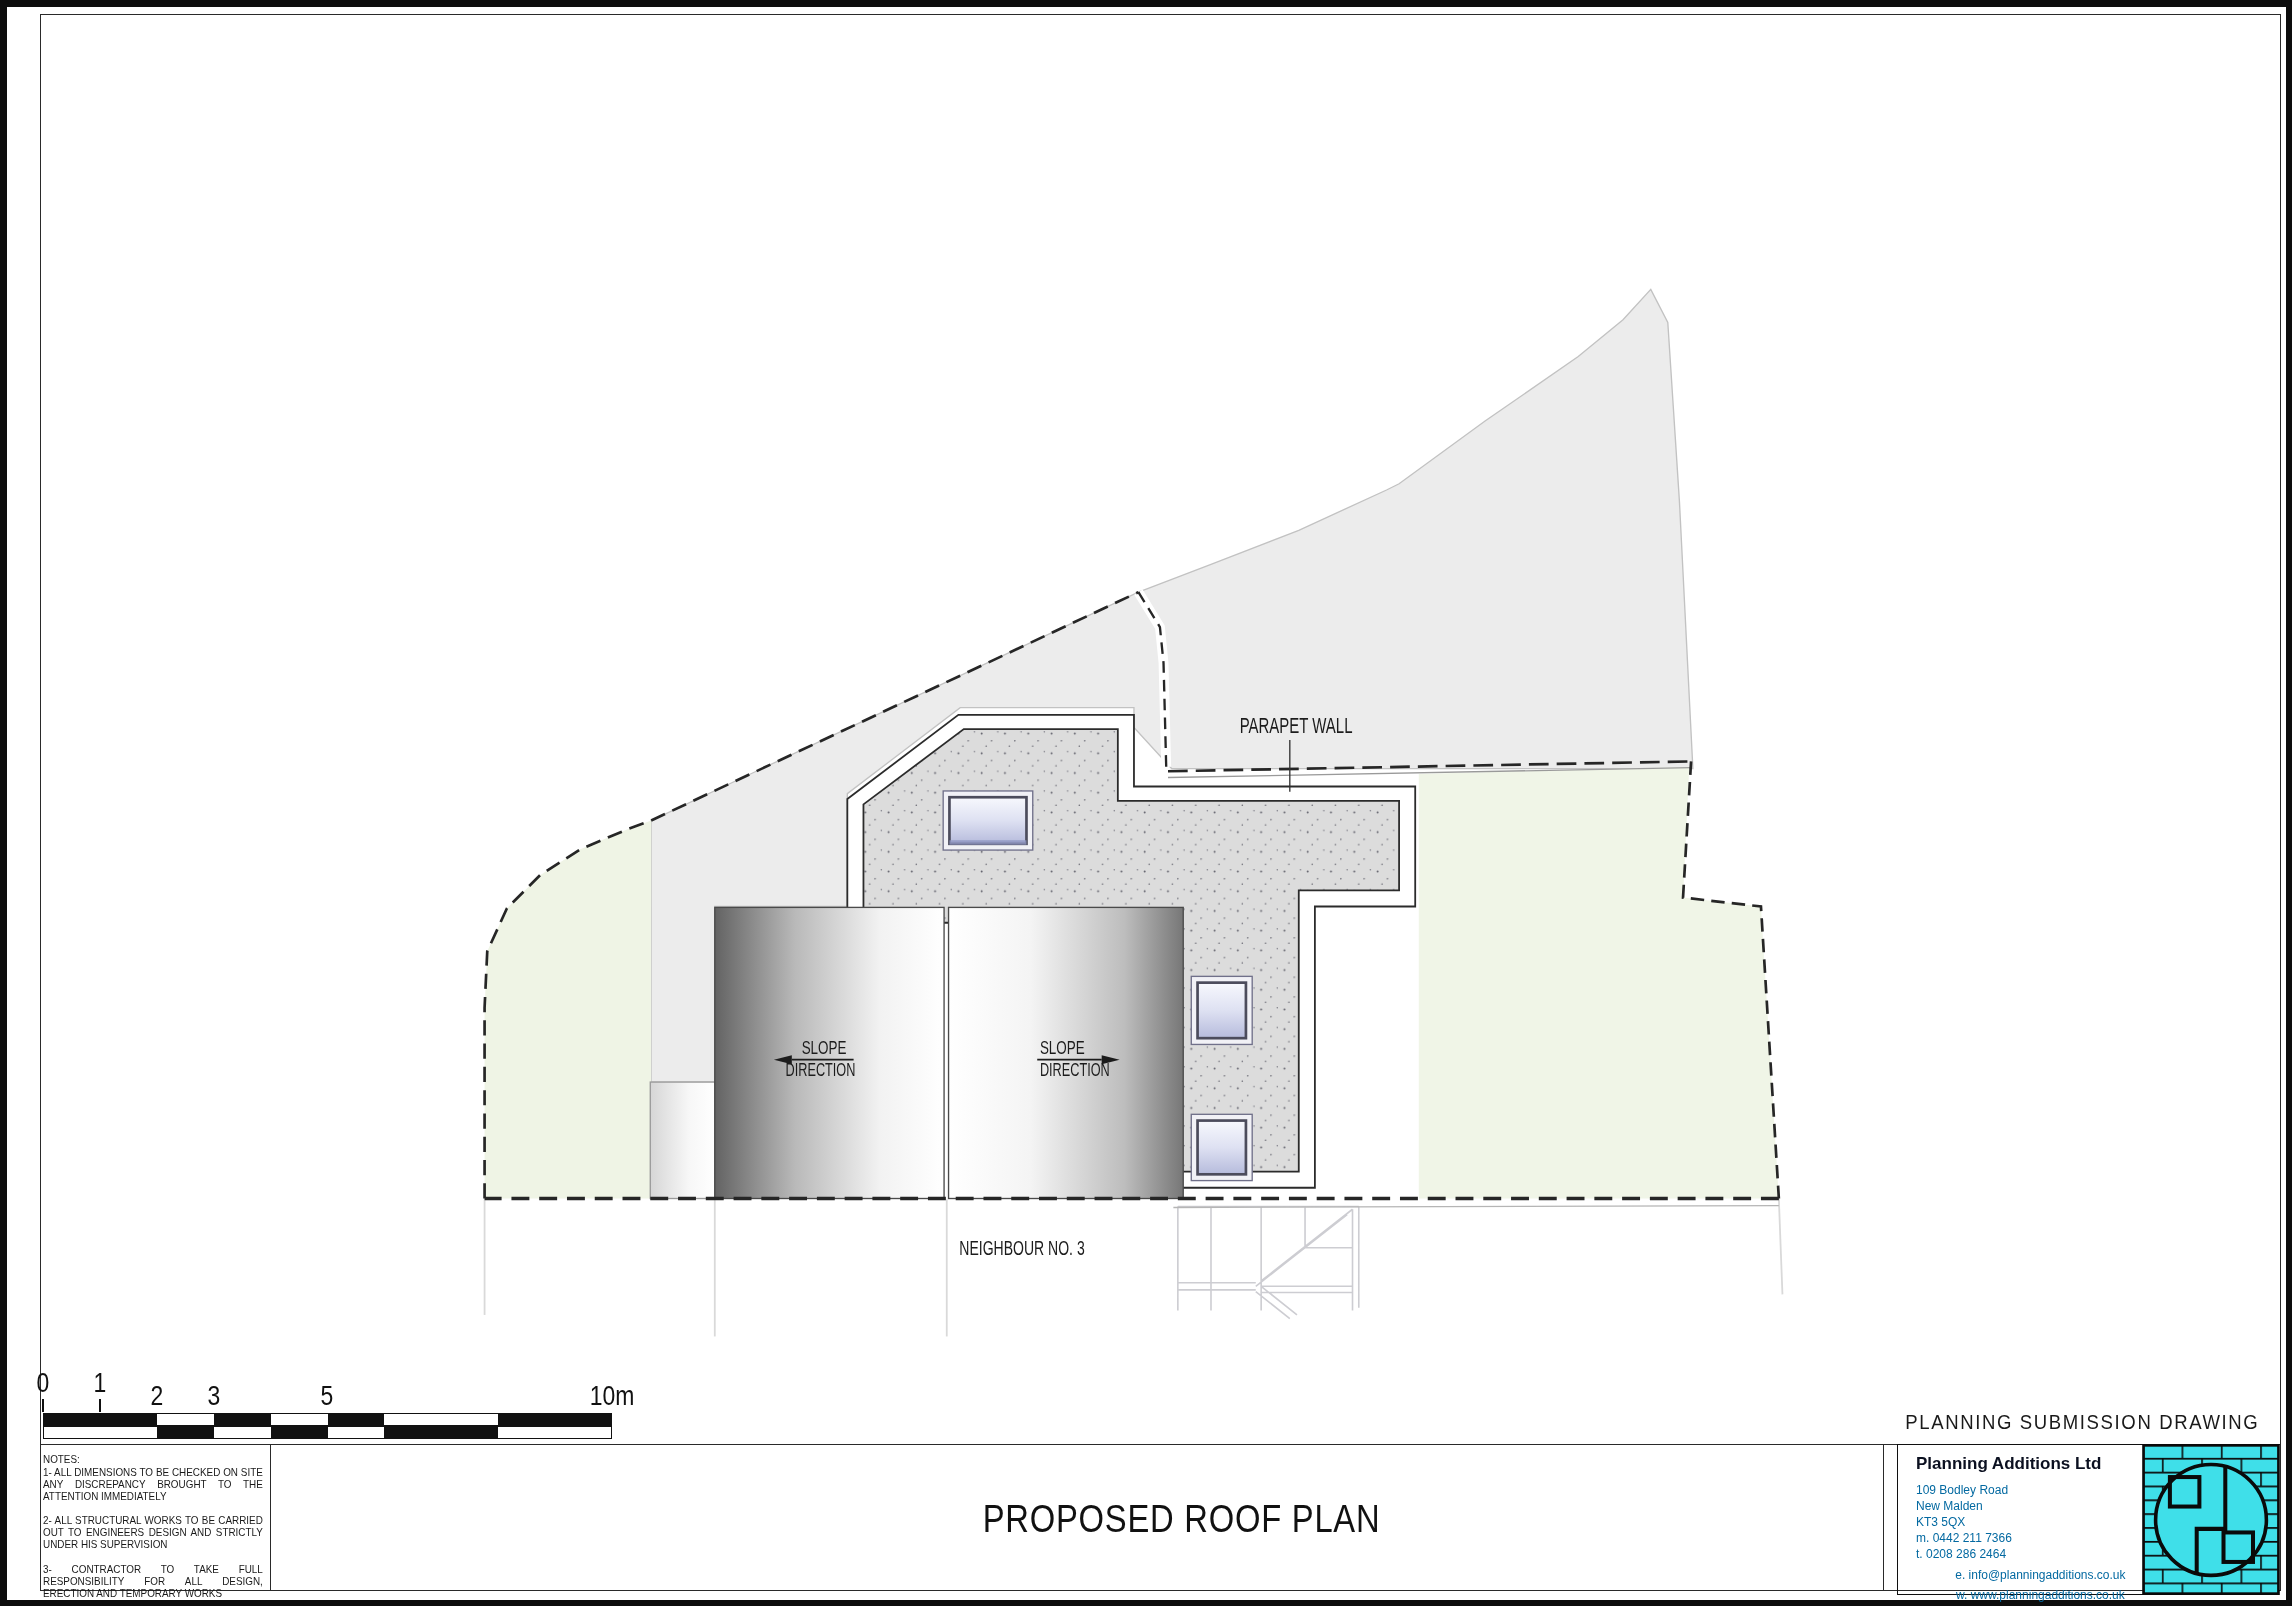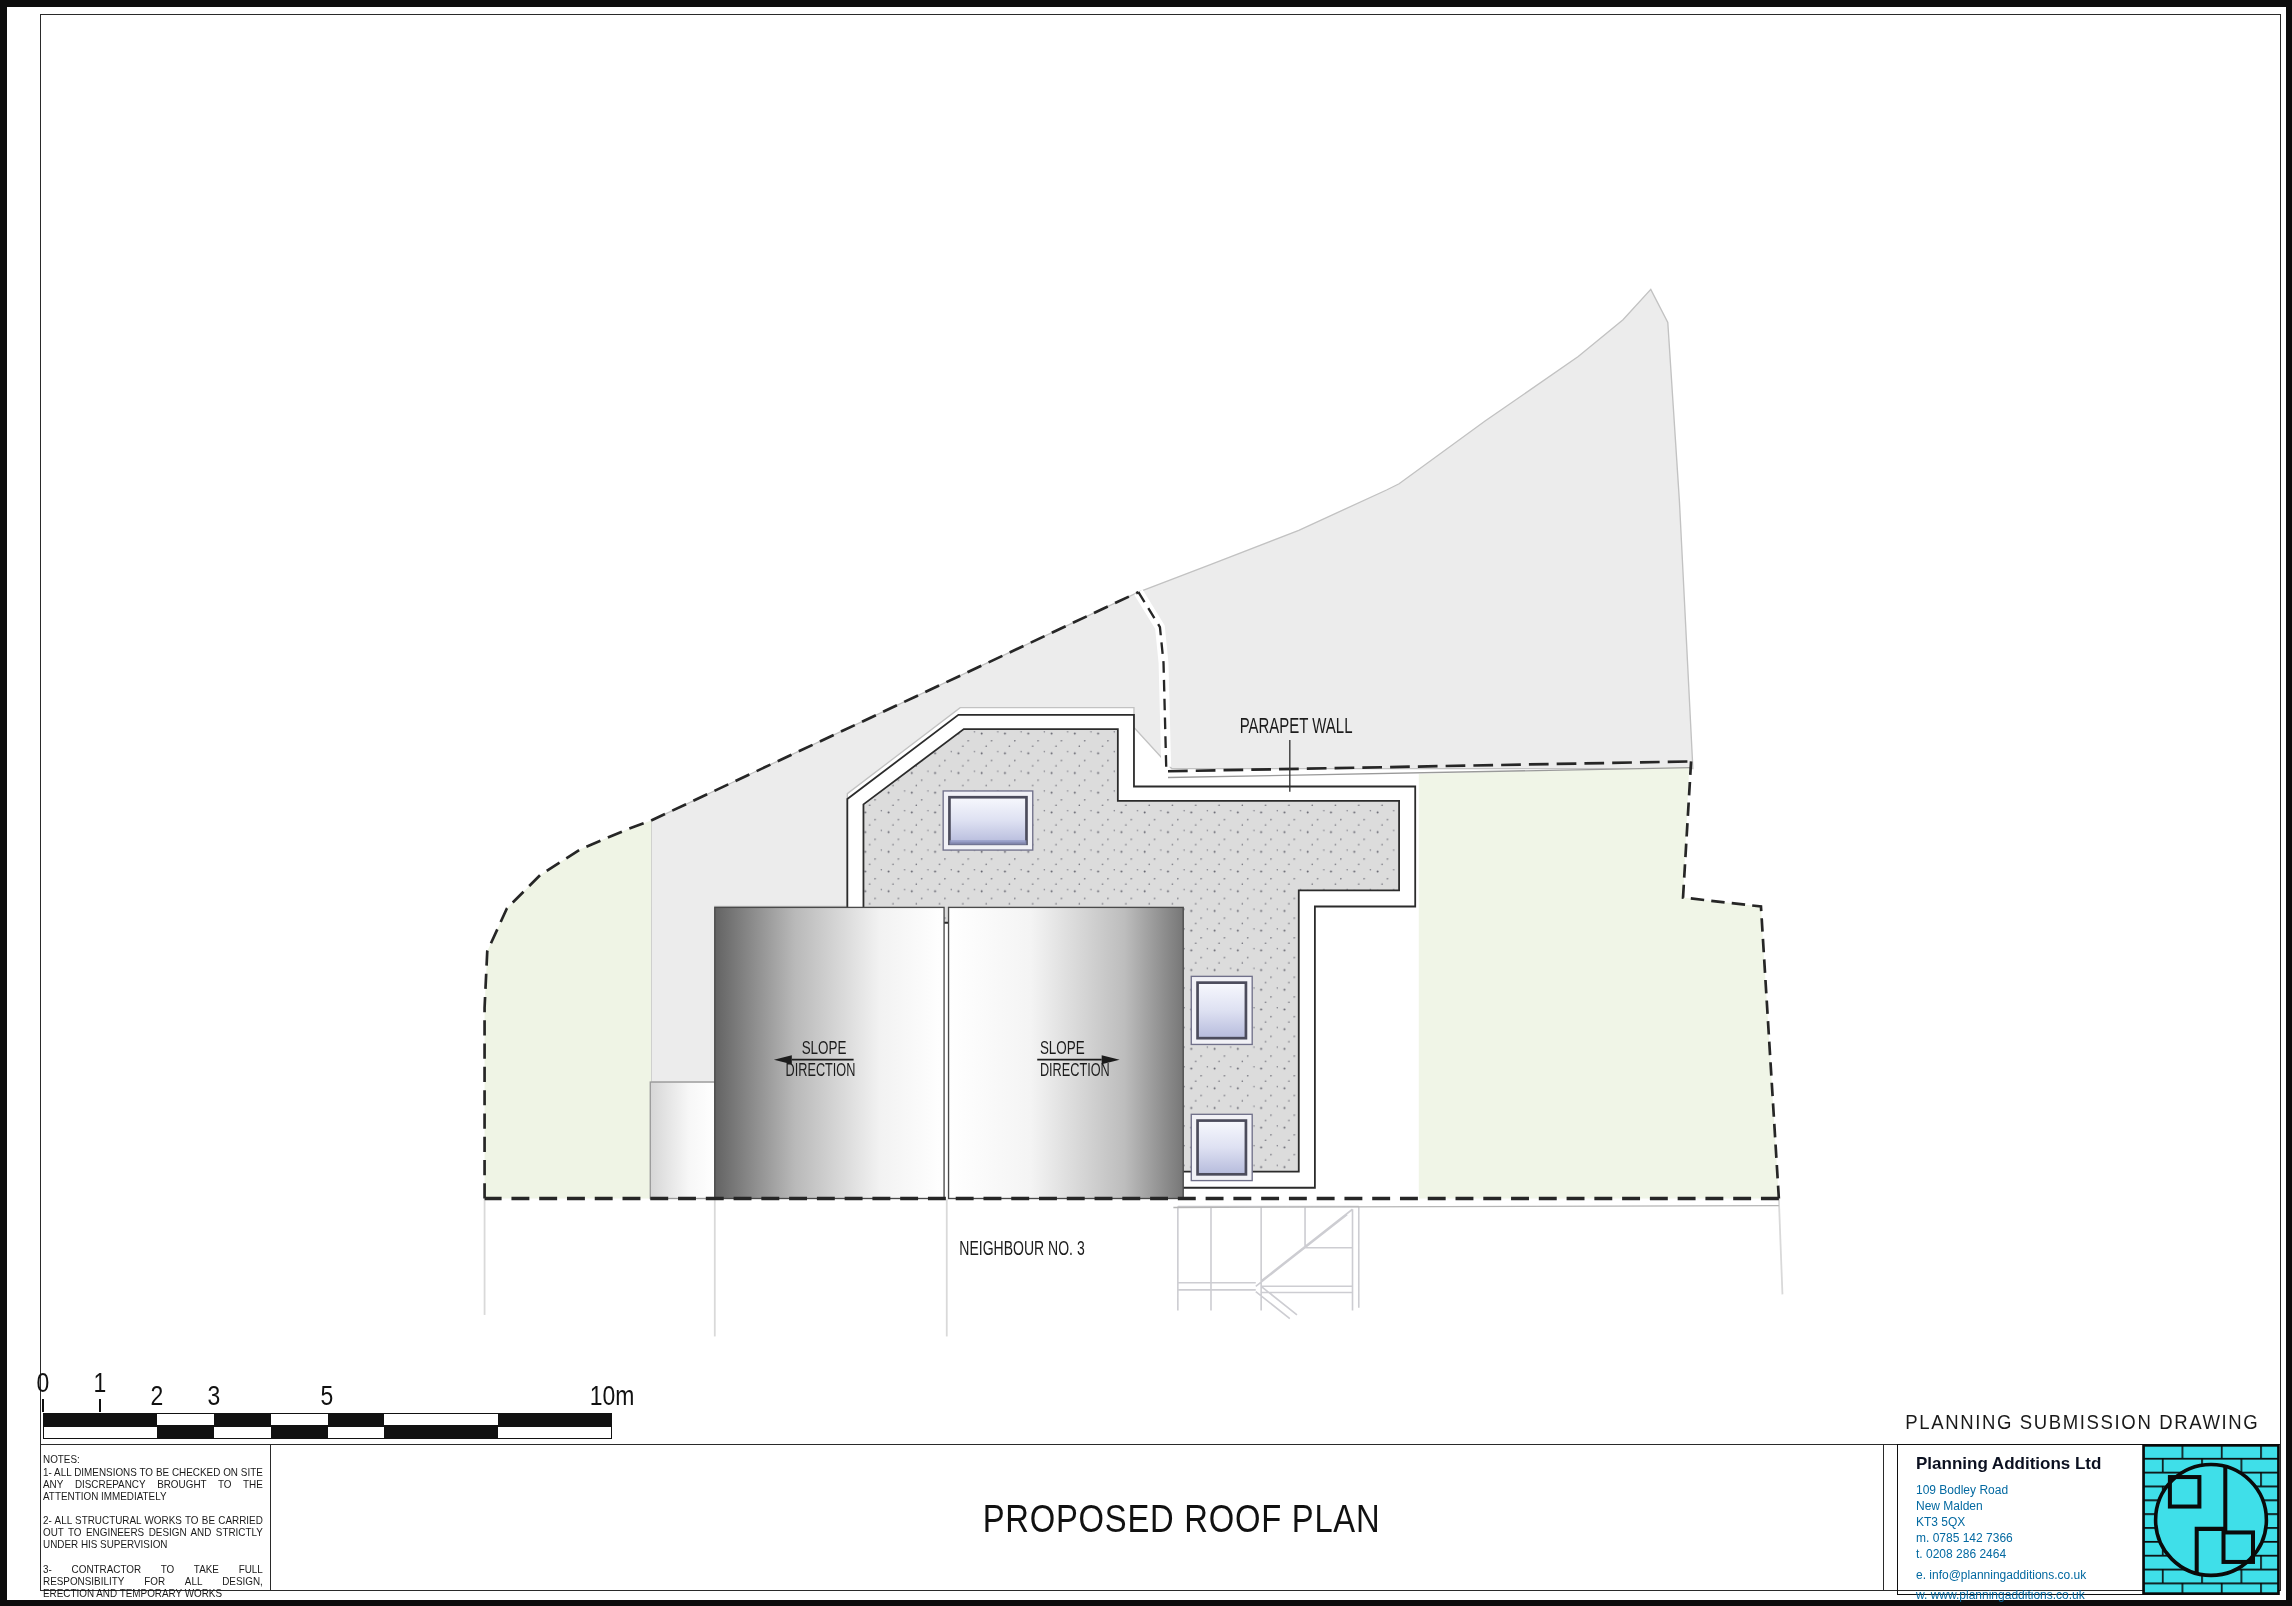--- a/index.html
+++ b/index.html
@@ -32,21 +32,21 @@
   #title{position:absolute;left:949px;top:1497px;width:421px;text-align:center;
          font-size:39px;letter-spacing:0.9px;color:#111;transform:scaleX(0.84);transform-origin:center;
          white-space:nowrap;}
   #stamp{position:absolute;right:34px;top:1410px;font-size:20.6px;letter-spacing:1.8px;color:#1a1a1a;
          transform:scaleX(0.9);transform-origin:right center;white-space:nowrap;}
   
   #companybox{position:absolute;left:1897px;top:1444px;width:276px;height:151px;
               border:1.8px solid #101010;box-sizing:border-box;padding:9px 7.2px 0 18px;}
   #companybox .cname{font-size:17px;font-weight:bold;color:#0b1020;margin-bottom:8px;}
   #companybox .cline{font-size:12px;line-height:16px;color:#0369a1;}
-  #companybox .cline.gap{margin-top:4.5px;}
+  #companybox .cline.gap{margin-top:4.5px;text-align:center;}
   #logobox{position:absolute;left:2142px;top:1444px;}
 </style>
 </head>
 <body>
 
 <div id="page">
 
   <svg id="plan" width="2293" height="1607" viewBox="0 0 2560 1794">
     <defs>
       <pattern id="speckle" width="26" height="22" patternUnits="userSpaceOnUse">
@@ -199,21 +199,21 @@
     </div>
 
   <div id="title">PROPOSED ROOF PLAN</div>
   <div id="stamp">PLANNING SUBMISSION DRAWING</div>
 
   <div id="companybox">
     <div class="cname">Planning Additions Ltd</div>
   <div class="cline">109 Bodley Road</div>
       <div class="cline">New Malden</div>
       <div class="cline">KT3 5QX</div>
-      <div class="cline">m. 0785 142 7366</div>
+      <div class="cline">m. 0442 211 7366</div>
       <div class="cline">t. 0208 286 2464</div>
       <div class="cline gap">e.  info@planningadditions.co.uk</div>
       <div class="cline gap">w. www.planningadditions.co.uk</div>
     </div>
 
   <div id="logobox">
     <svg width="138" height="151" viewBox="0 0 154 169">
       <defs>
         <pattern id="brick" width="44" height="31" patternUnits="userSpaceOnUse">
           <rect width="44" height="31" fill="#3fdfe9"></rect>

